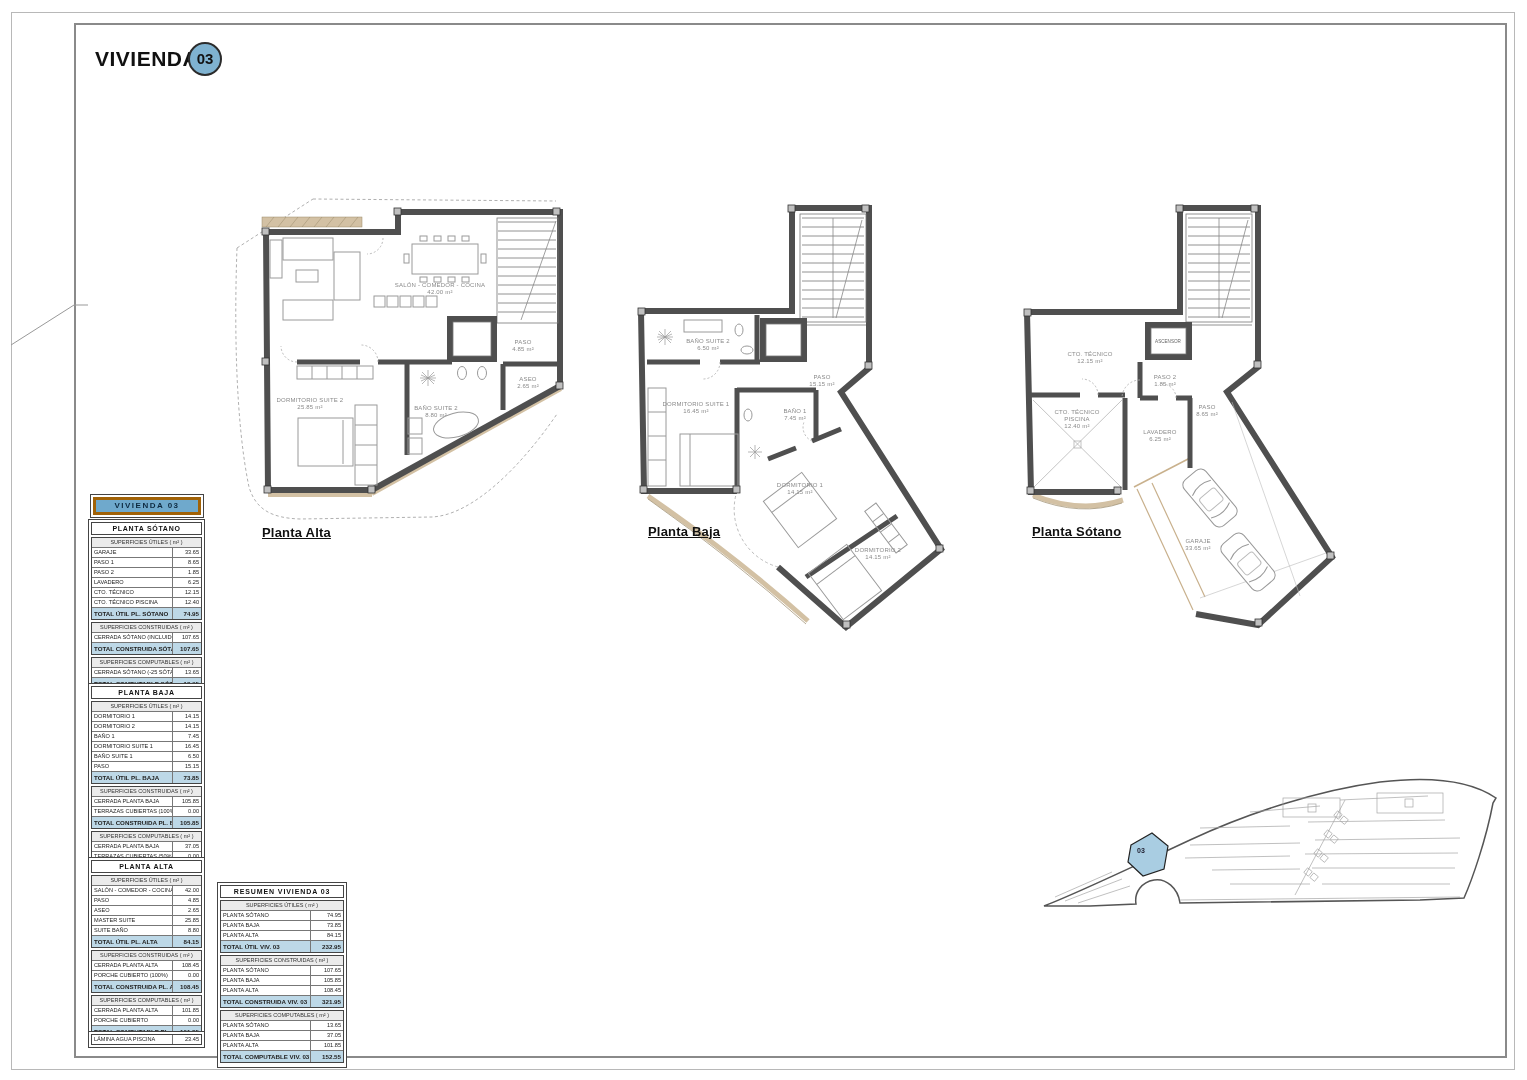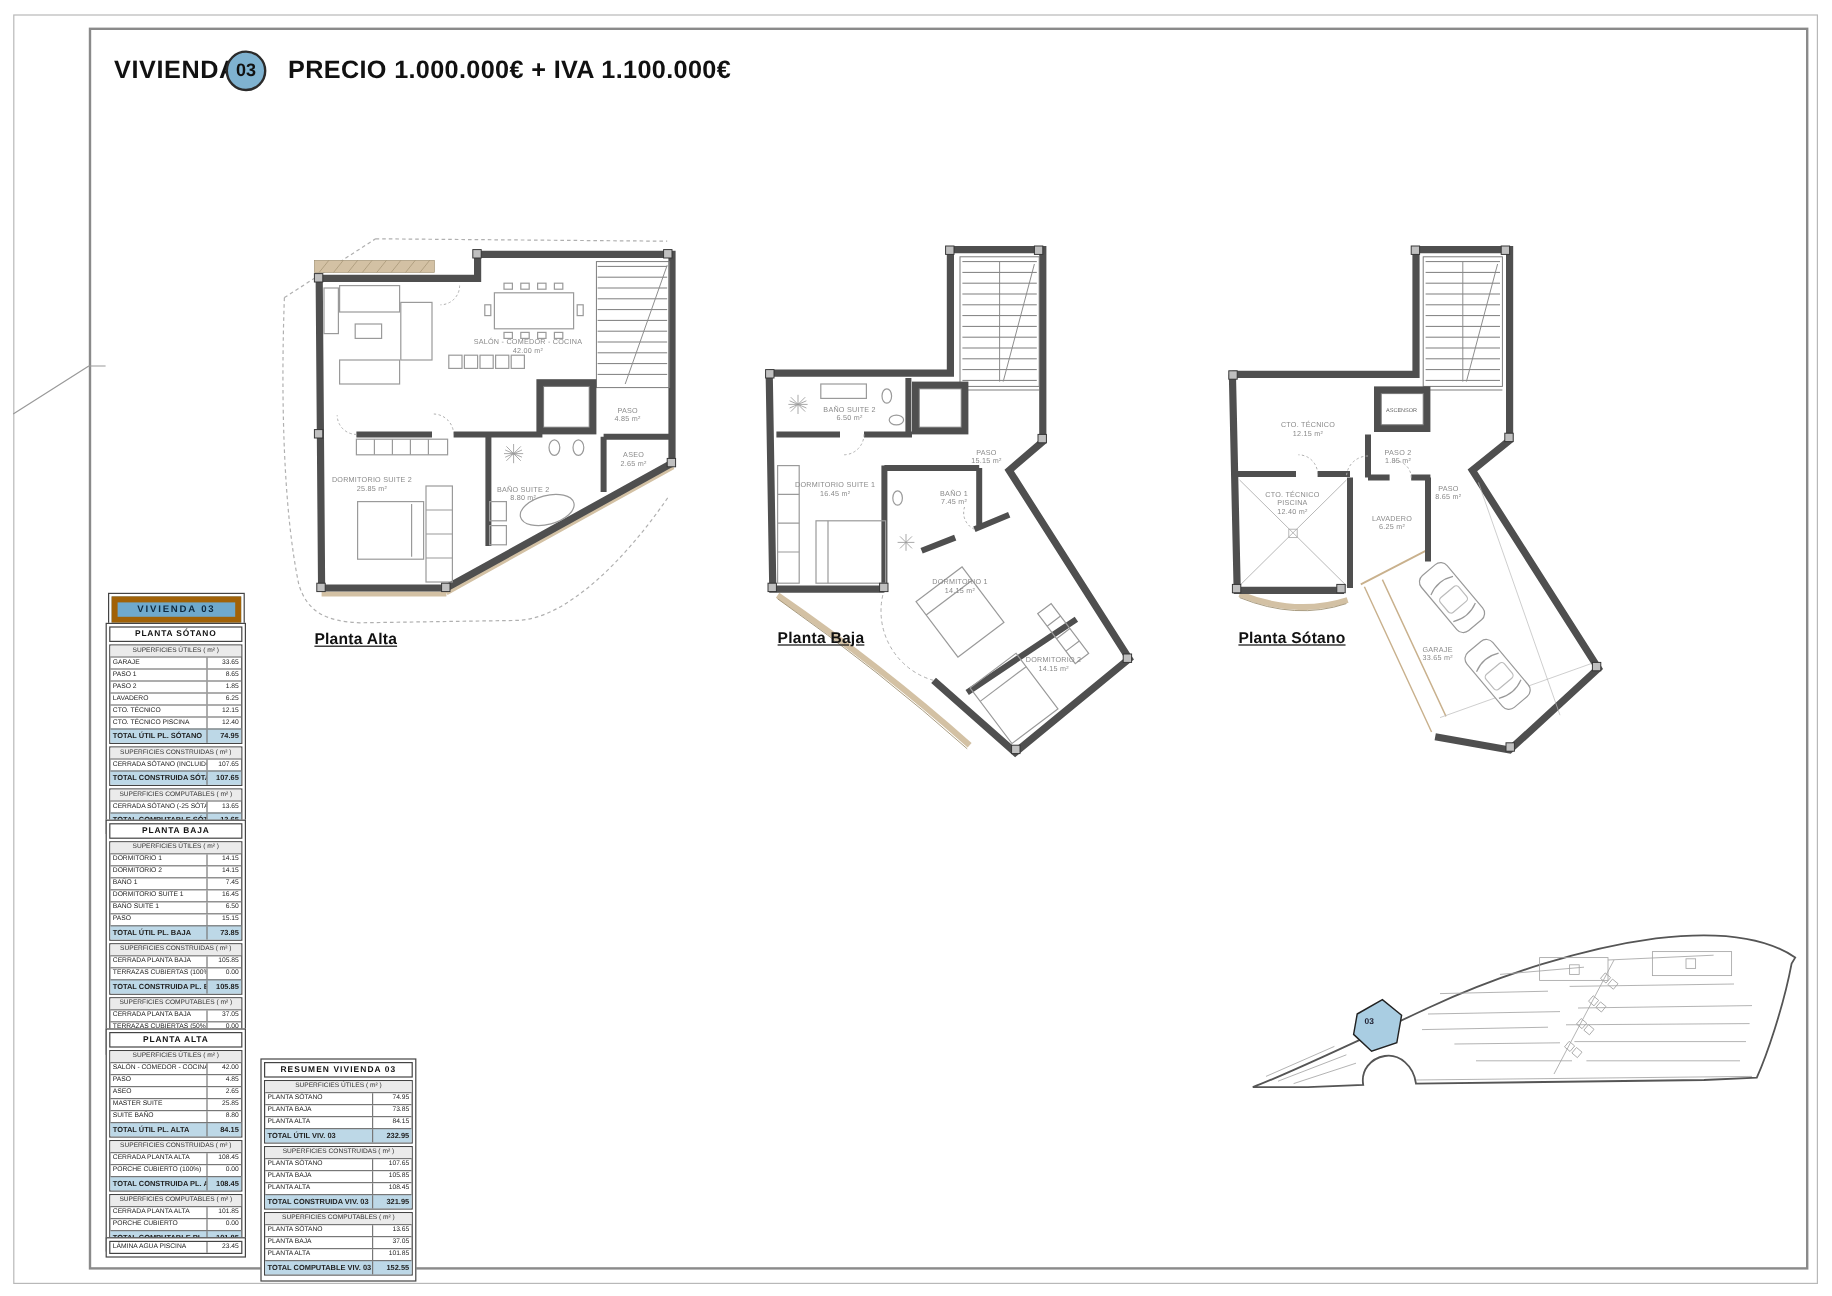--- a/index.html
+++ b/index.html
@@ -23,42 +23,41 @@
   .trow{display:flex;height:9px;line-height:9px;border-top:1px solid #777;font-size:5.6px;color:#222;}
   .trow .tlabel{flex:1;padding-left:2px;white-space:nowrap;overflow:hidden;}
   .trow .tvalue{width:26px;border-left:1px solid #777;text-align:right;padding-right:2px;flex:none;}
   .trow.total{background:#bdd8e7;height:11px;line-height:11px;font-size:6.2px;font-weight:bold;}
   .resumen .trow .tvalue{width:30px;}
   .resumen .ttitle{letter-spacing:.9px;}
   .lamina .trow{border-top:none;border:1px solid #444;}
   
   .banner-wrap{position:absolute;left:90px;top:494px;width:114px;border:1px solid #444;
                padding:2px;background:#fff;box-sizing:border-box;}
-  .banner{background:#6fa9cc;border:5px solid #a16207;text-align:center;font-weight:bold;font-size:8px;
+  .banner{background:#6fa9cc;border:3px solid #a16207;text-align:center;font-weight:bold;font-size:8px;
           height:12px;line-height:12px;letter-spacing:1.5px;color:#0e2a40;}
   
   .rl{font-size:6px;fill:#8a8a8a;text-anchor:middle;letter-spacing:.2px;}
   .rl2{font-size:4.6px;fill:#666;text-anchor:middle;}
   .unitlbl{font-size:7px;font-weight:bold;fill:#223;text-anchor:middle;}
   svg{position:absolute;}
 </style>
 </head>
 <body>
 
 <div class="page">
   <div class="ob"></div>
   <div class="if"></div>
 
   <svg style="left:0;top:290px" width="100" height="70" viewBox="0 290 100 70">
     <path d="M11,345 L74,305 M74,305 H88" stroke="#999" stroke-width="1" fill="none"></path>
   </svg>
 
   <div class="hdr-title">VIVIENDA</div>
   <div class="hdr-badge">03</div>
-  <div class="hdr-price">PRECIO 1.000.000€ + IVA 1.100.000€</div>
 
   <div class="banner-wrap">
     <div class="banner">VIVIENDA 03</div>
   </div>
 
   <div class="stable" style="left:88px;top:519px;width:117px">
     <div class="ttitle">PLANTA SÓTANO</div>
 
       <div class="tblock">
         <div class="tsub">SUPERFICIES ÚTILES ( m² )</div>

